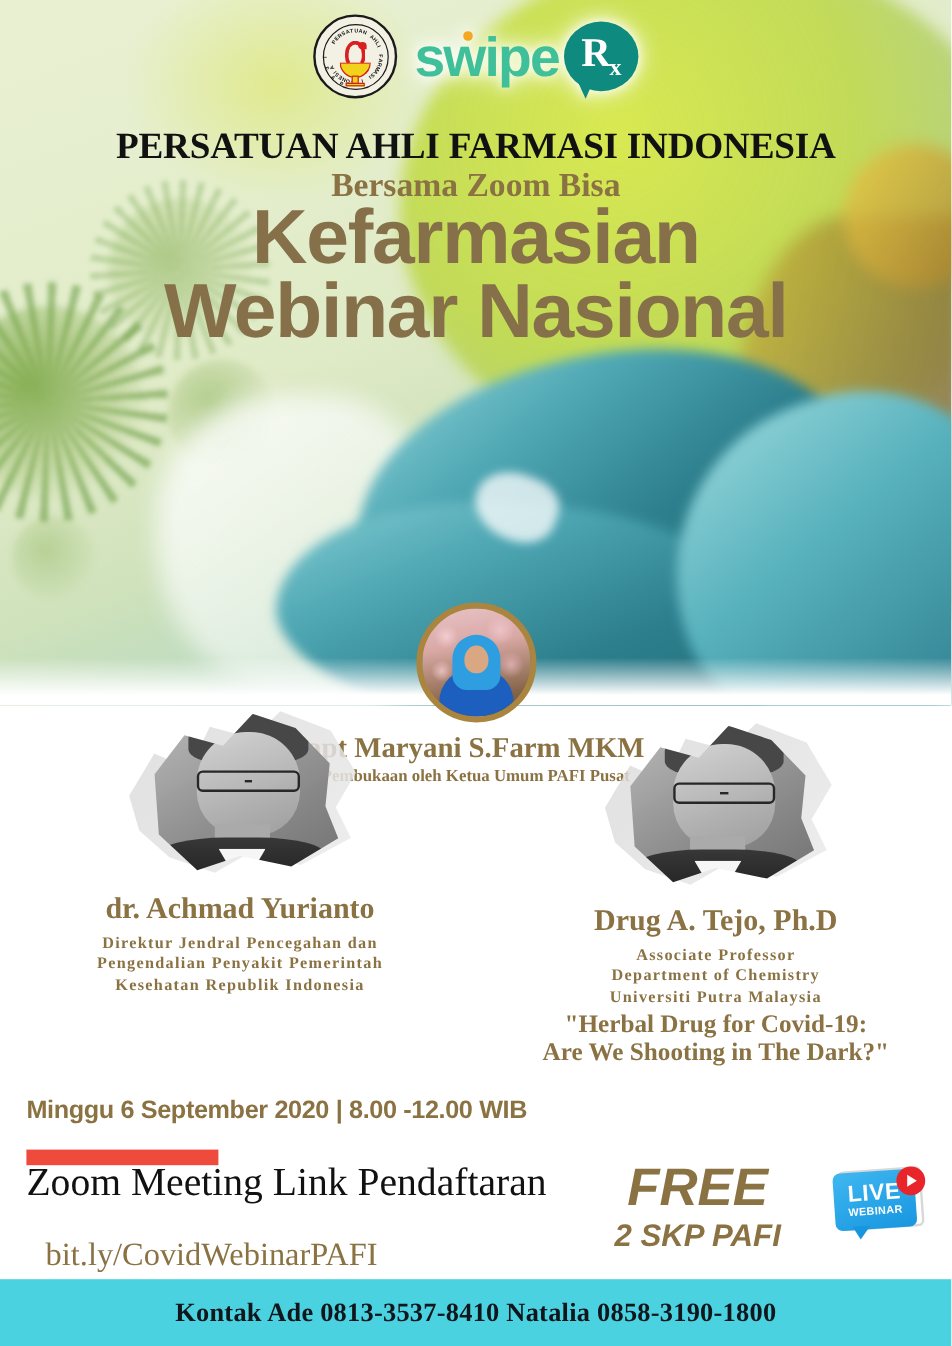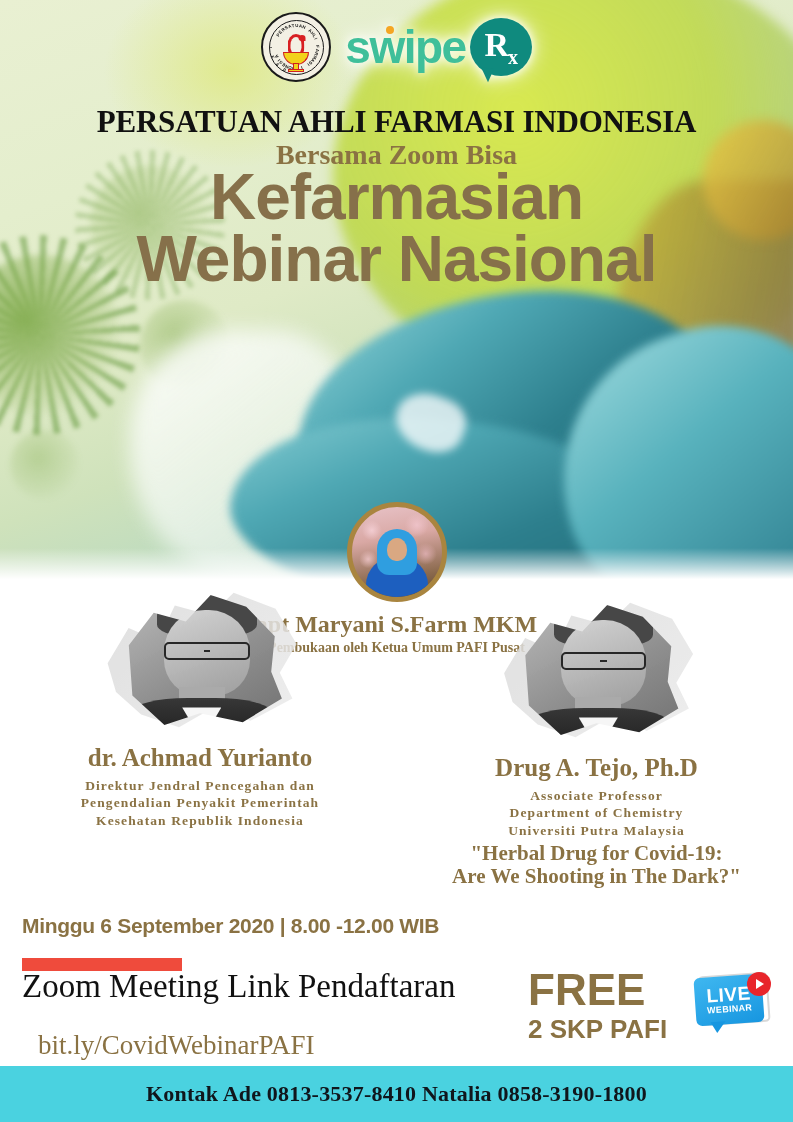--- a/index.html
+++ b/index.html
@@ -352,21 +352,23 @@
     position:absolute; left:22px; top:968px; z-index:8;
     font-family:"Liberation Serif", serif;
     font-weight:400; font-size:33px; color:#111111;
   }
   .bitly {
     position:absolute; left:38px; top:1030px; z-index:8;
     font-family:"Liberation Serif", serif;
     font-weight:400; font-size:27px; color:#8a7243;
   }
   .free-block {
-    position:absolute; left:528px; top:968px; z-index:8;
+    position:absolute; left:512px; top:968px; z-index:8;
+    text-align:center;
+    font-style:italic;
   }
   .free-word {
     font-family:"Liberation Sans", sans-serif;
     font-weight:700; font-size:44px; color:#8a7243; line-height:1;
   }
   .skp-word {
     margin-top:4px;
     font-family:"Liberation Sans", sans-serif;
     font-weight:700; font-size:26px; color:#8a7243; line-height:1;
   }

